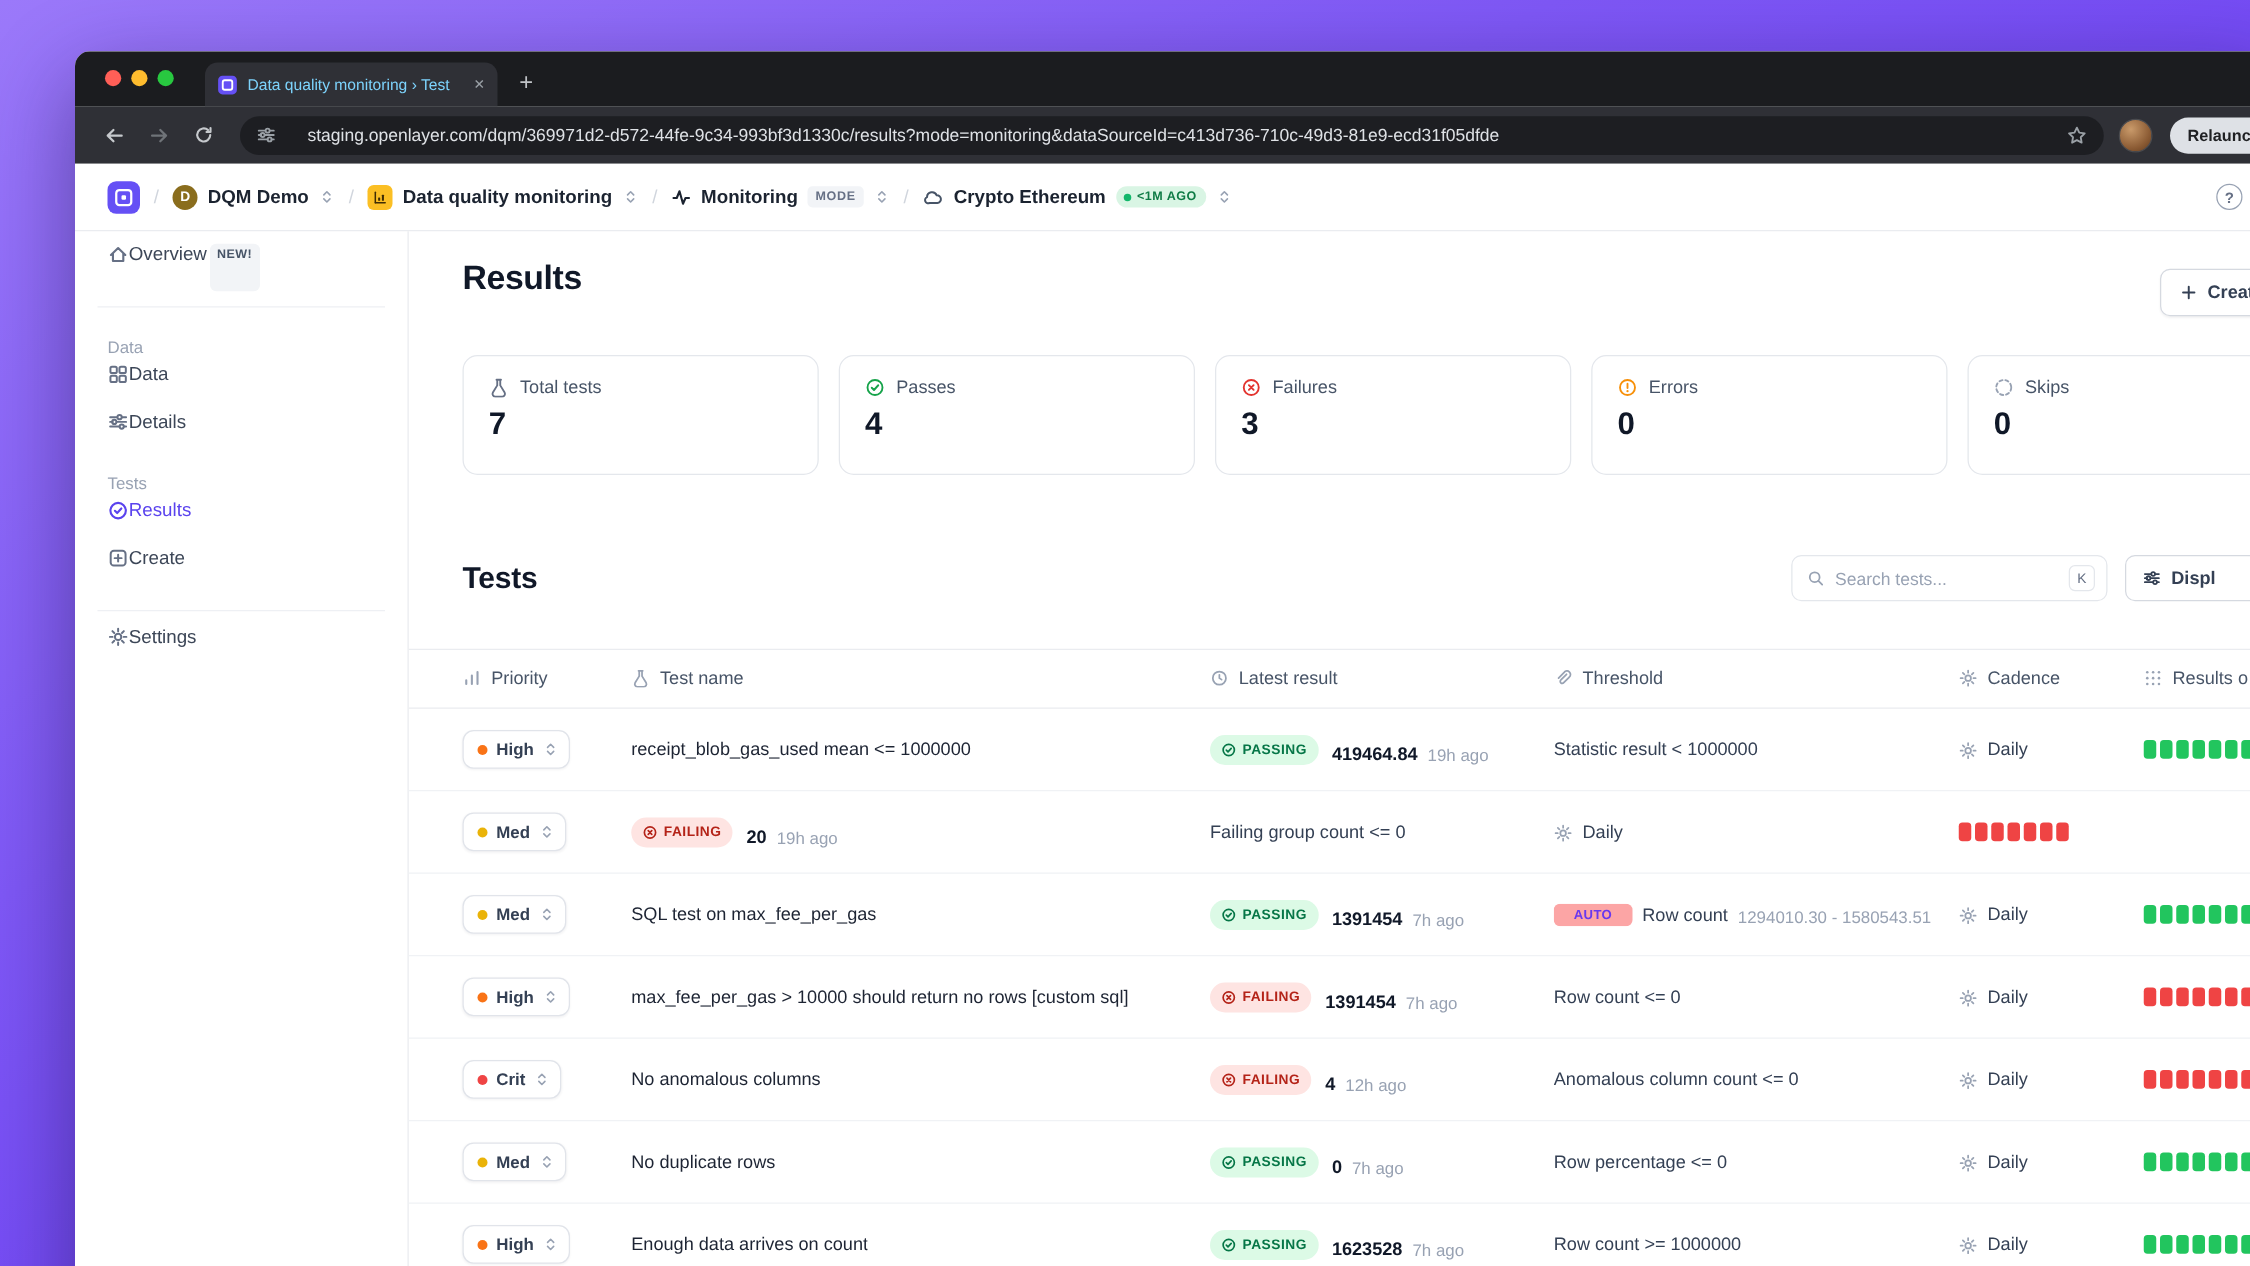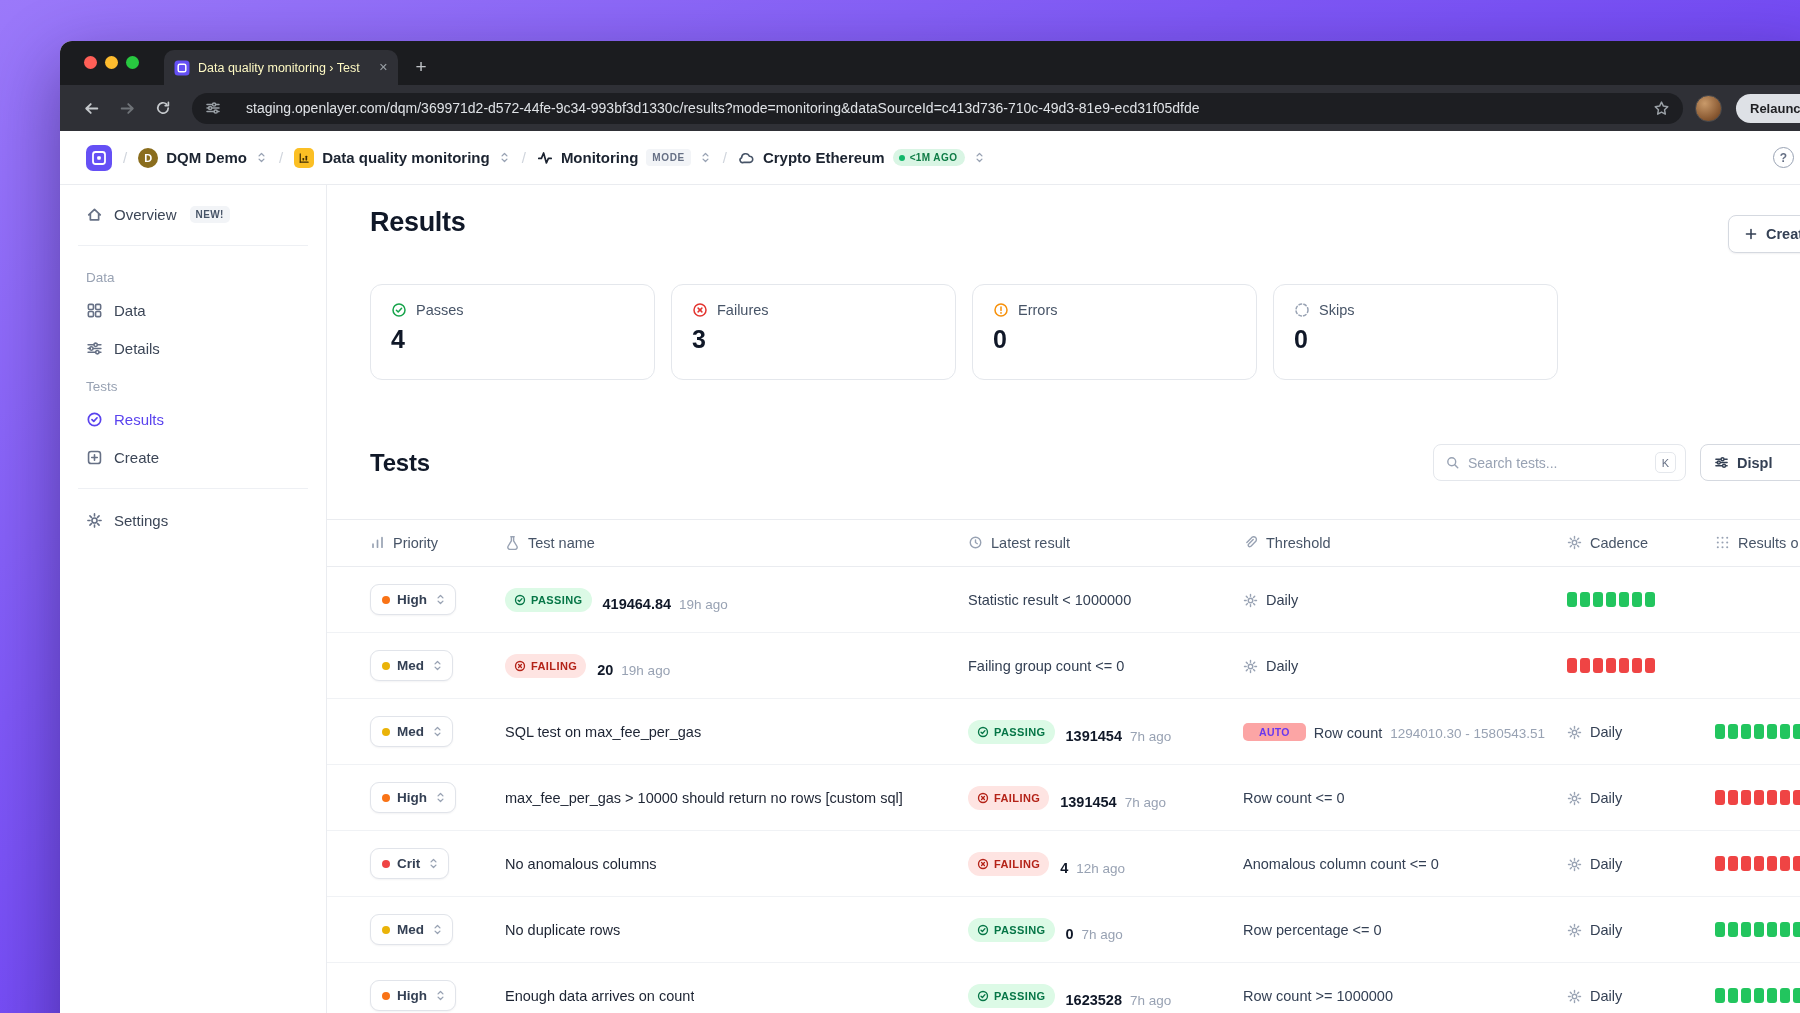--- a/index.html
+++ b/index.html
@@ -14,21 +14,21 @@
     border-radius:12px; overflow:hidden; display:flex; flex-direction:column;
     box-shadow:0 24px 70px rgba(20,10,60,.45); background:#fff; }
 
   .titlebar { flex:none; height:44px; background:#1b1c1f; display:flex; align-items:flex-end; position:relative; }
   .traffic { position:absolute; left:24px; top:15px; display:flex; gap:8px; }
   .traffic span { width:13px; height:13px; border-radius:50%; display:block; }
   .tl-close{ background:#ff5f57; } .tl-min{ background:#febc2e; } .tl-max{ background:#28c840; }
 
   .tab { margin-left:104px; width:234px; height:35px; background:#2f3036; border-radius:10px 10px 0 0;
     display:flex; align-items:center; gap:8px; padding:0 10px; }
-  .tab-title { flex:1; color:#fef9c3; font-size:12.5px; white-space:nowrap; overflow:hidden; }
+  .tab-title { flex:1; color:#7dd3fc; font-size:12.5px; white-space:nowrap; overflow:hidden; }
   .tab-close { color:#9aa0a6; font-size:11px; flex:none; cursor:default; }
   .newtab { width:30px; height:30px; margin-left:8px; margin-bottom:3px; color:#c0c3c7; font-size:19px;
     display:flex; align-items:center; justify-content:center; border-radius:50%; }
 
   .toolbar { flex:none; height:46px; background:#2f3036; display:flex; align-items:center; padding:0 14px; gap:2px; }
   .nav-btn { width:34px; height:34px; border-radius:50%; display:flex; align-items:center; justify-content:center; color:#c6c9cd; }
   .nav-btn.dim { color:#6f7378; }
   .urlbar { flex:1; height:31px; background:#1d1e22; border-radius:16px; margin:0 10px;
     display:flex; align-items:center; gap:25px; padding:0 13px; min-width:0; }
   .url-text { color:#dfe2e6; font-size:14px; white-space:nowrap; overflow:hidden; flex:1; min-width:0; }
@@ -56,21 +56,21 @@
     border-radius:10px; padding:3px 8px 3px 6px; display:flex; align-items:center; gap:5px; }
   .fresh-badge i { width:6px; height:6px; border-radius:50%; background:#12b76a; }
   .sorter { color:#98a2b3; display:flex; }
   .help-btn { margin-left:auto; width:21px; height:21px; border:1.6px solid #98a2b3; border-radius:50%;
     color:#667085; font-size:12px; font-weight:700; display:flex; align-items:center; justify-content:center; }
 
   .app-body { flex:1; display:flex; min-height:0; }
 
   
   .sidebar { flex:none; width:267px; border-right:1px solid #eaecf0; padding:10px 16px; display:flex; flex-direction:column; }
-  .side-item { display:flex; align-items:center; gap:11px; height:38px; padding:0 10px; border-radius:8px;
+  .side-item { display:flex; height:38px; padding:0 10px; border-radius:8px;
     font-size:15px; font-weight:500; color:#3c4657; }
   .side-item .icon { color:#667085; flex:none; }
   .side-item.active { color:#5a43ee; }
   .side-item.active .icon { color:#5a43ee; }
   .side-divider { border:none; border-top:1px solid #eef0f4; margin:12px 2px; }
   .side-section { font-size:13.5px; color:#98a2b3; padding:12px 10px 6px; font-weight:500; }
   .new-badge { background:#f2f4f7; color:#475467; font-size:10px; font-weight:700; letter-spacing:.4px;
     border-radius:5px; padding:3px 6px; margin-left:2px; }
 
   
@@ -328,20 +328,29 @@
           <button class="create-btn">
             <svg class="icon" width="14" height="14" viewBox="0 0 16 16" fill="none" stroke="currentColor" stroke-width="1.8" stroke-linecap="round">
                 <path d="M8 2.8v10.4M2.8 8h10.4"></path>
               </svg>
             <span>Creat</span>
           </button>
 
           <div class="stats">
             <div class="stat-card">
               <div class="stat-head">
+                <svg class="icon ic-flask" width="16" height="16" viewBox="0 0 16 16" fill="none" stroke="currentColor" stroke-width="1.5" stroke-linecap="round" stroke-linejoin="round">
+                    <path d="M6.2 1.8h3.6M6.8 1.8v4.5L3.3 12a2.3 2.3 0 0 0 2 3.4h5.4a2.3 2.3 0 0 0 2-3.4L9.2 6.3V1.8"></path>
+                  </svg>
+                <span class="stat-label">Total tests</span>
+              </div>
+              <div class="stat-value">7</div>
+            </div>
+            <div class="stat-card">
+              <div class="stat-head">
                 <svg class="icon ic-pass" width="16" height="16" viewBox="0 0 16 16" fill="none" stroke="currentColor" stroke-width="1.5" stroke-linecap="round" stroke-linejoin="round">
                     <circle cx="8" cy="8" r="6"></circle>
                     <path d="M5.4 8.2l1.8 1.8 3.4-3.8"></path>
                   </svg>
                 <span class="stat-label">Passes</span>
               </div>
               <div class="stat-value">4</div>
             </div>
             <div class="stat-card">
               <div class="stat-head">
@@ -452,20 +461,23 @@
     <div class="cell c1">
       <span class="priority-pill">
         <span class="dot high"></span>
         <span>High</span>
         <svg class="updown" width="13" height="13" viewBox="0 0 16 16" fill="none" stroke="currentColor" stroke-width="1.6" stroke-linecap="round" stroke-linejoin="round">
                         <path d="M5 6l3-3 3 3M5 10l3 3 3-3"></path>
                       </svg>
       </span>
     </div>
     <div class="cell">
+      <span class="test-name">receipt_blob_gas_used mean &lt;= 1000000</span>
+    </div>
+    <div class="cell">
       <span class="status-pill pass">
         <svg class="ic-check" width="12" height="12" viewBox="0 0 16 16" fill="none" stroke="currentColor" stroke-width="1.8" stroke-linecap="round" stroke-linejoin="round">
                         <circle cx="8" cy="8" r="6"></circle>
                         <path d="M5.4 8.2l1.8 1.8 3.4-3.8"></path>
                       </svg>
 
         <span>PASSING</span>
       </span>
       <span class="result-value">419464.84</span>
       <span class="result-time">19h ago</span>

